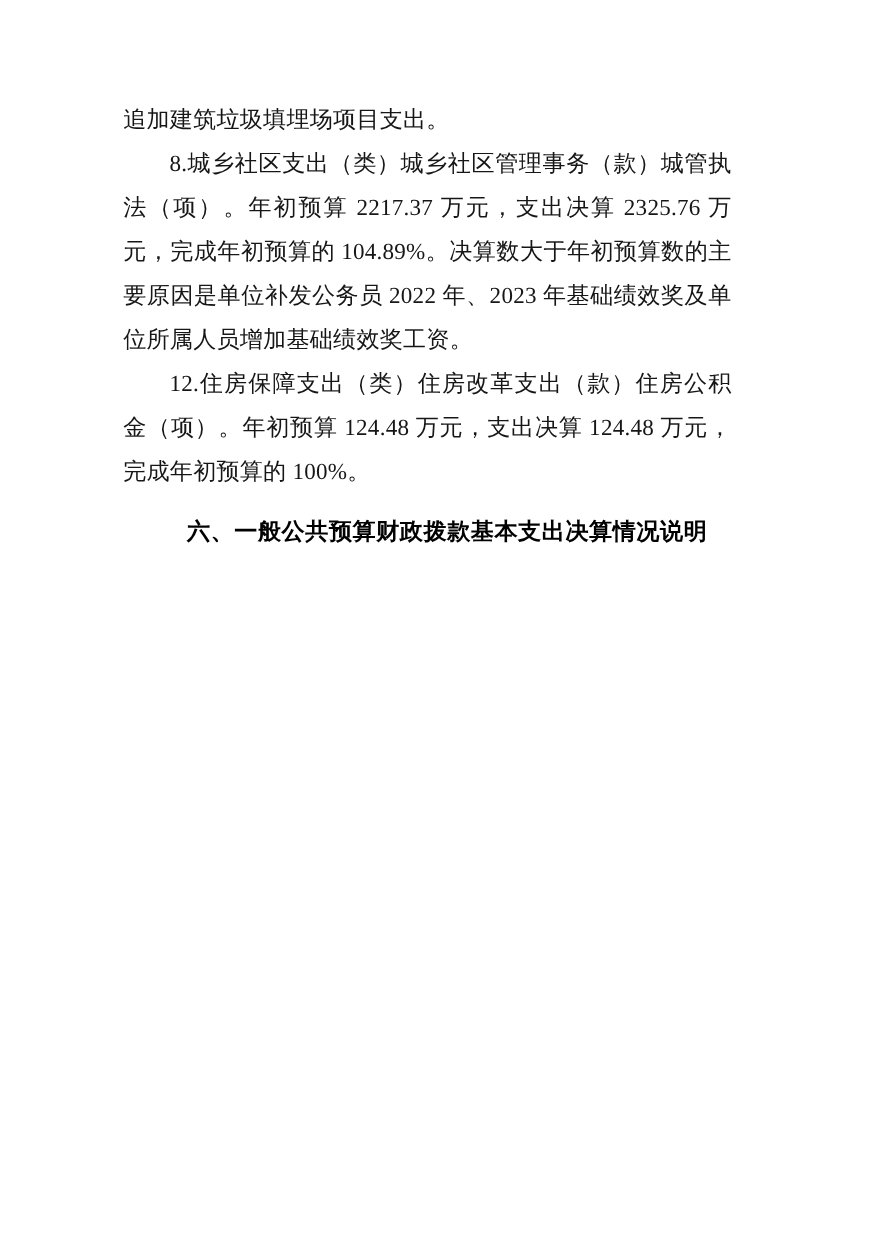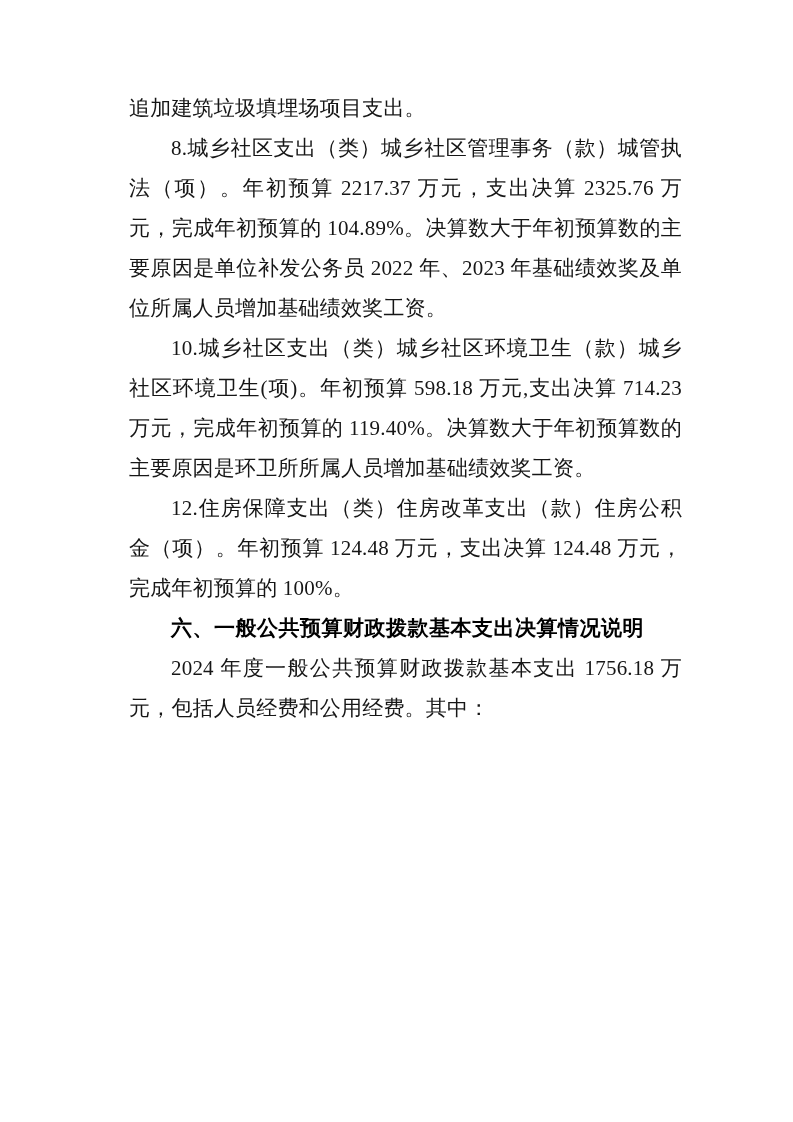--- a/index.html
+++ b/index.html
@@ -10,39 +10,39 @@
   .page {
     position: relative;
     width: 793px;
     height: 1122px;
     background: #ffffff;
     overflow: hidden;
     font-family: "Liberation Serif", "DejaVu Serif", serif;
   }
   .content {
     position: absolute;
-    left: 129px;
+    left: 112px;
     top: 88px;
     width: 553px;
   }
   .para {
     margin: 0;
     font-size: 21px;
     line-height: 40px;
     color: #161616;
     text-align: justify;
     text-indent: 2em;
     letter-spacing: 0.2px;
     word-break: break-all;
   }
   .para.no-indent {
     text-indent: 0;
   }
   .section-heading {
-    margin: 0;
+    margin: 16px;
     font-family: "Liberation Sans", "DejaVu Sans", sans-serif;
     font-weight: 700;
     font-size: 21px;
     line-height: 40px;
     color: #000000;
     text-indent: 2em;
     text-align: left;
     letter-spacing: 0.5px;
   }
 </style>
@@ -50,23 +50,21 @@
 <body>
 
 <div class="page">
   <div class="content">
 
     <p class="para no-indent">追加建筑垃圾填埋场项目支出。</p>
 
     <p class="para">8.城乡社区支出（类）城乡社区管理事务（款）城管执法（项）。年初预算 2217.37 万元，支出决算 2325.76 万元，完成年初预算的 104.89%。决算数大于年初预算数的主要原因是单位补发公务员 2022 年、2023 年基础绩效奖及单位所属人员增加基础绩效奖工资。</p>
 
 
-    <p class="para">10.城乡社区支出（类）城乡社区环境卫生（款）城乡社区环境卫生(项)。年初预算 598.18 万元,支出决算 714.23 万元，完成年初预算的 119.40%。决算数大于年初预算数的主要原因是环卫所所属人员增加基础绩效奖工资。</p>
 
 
     <p class="para">12.住房保障支出（类）住房改革支出（款）住房公积金（项）。年初预算 124.48 万元，支出决算 124.48 万元，完成年初预算的 100%。</p>
 
     <h2 class="section-heading">六、一般公共预算财政拨款基本支出决算情况说明</h2>
 
-    <p class="para">2024 年度一般公共预算财政拨款基本支出 1756.18 万元，包括人员经费和公用经费。其中：</p>
 
   </div>
 </div>
 
 </body></html>

